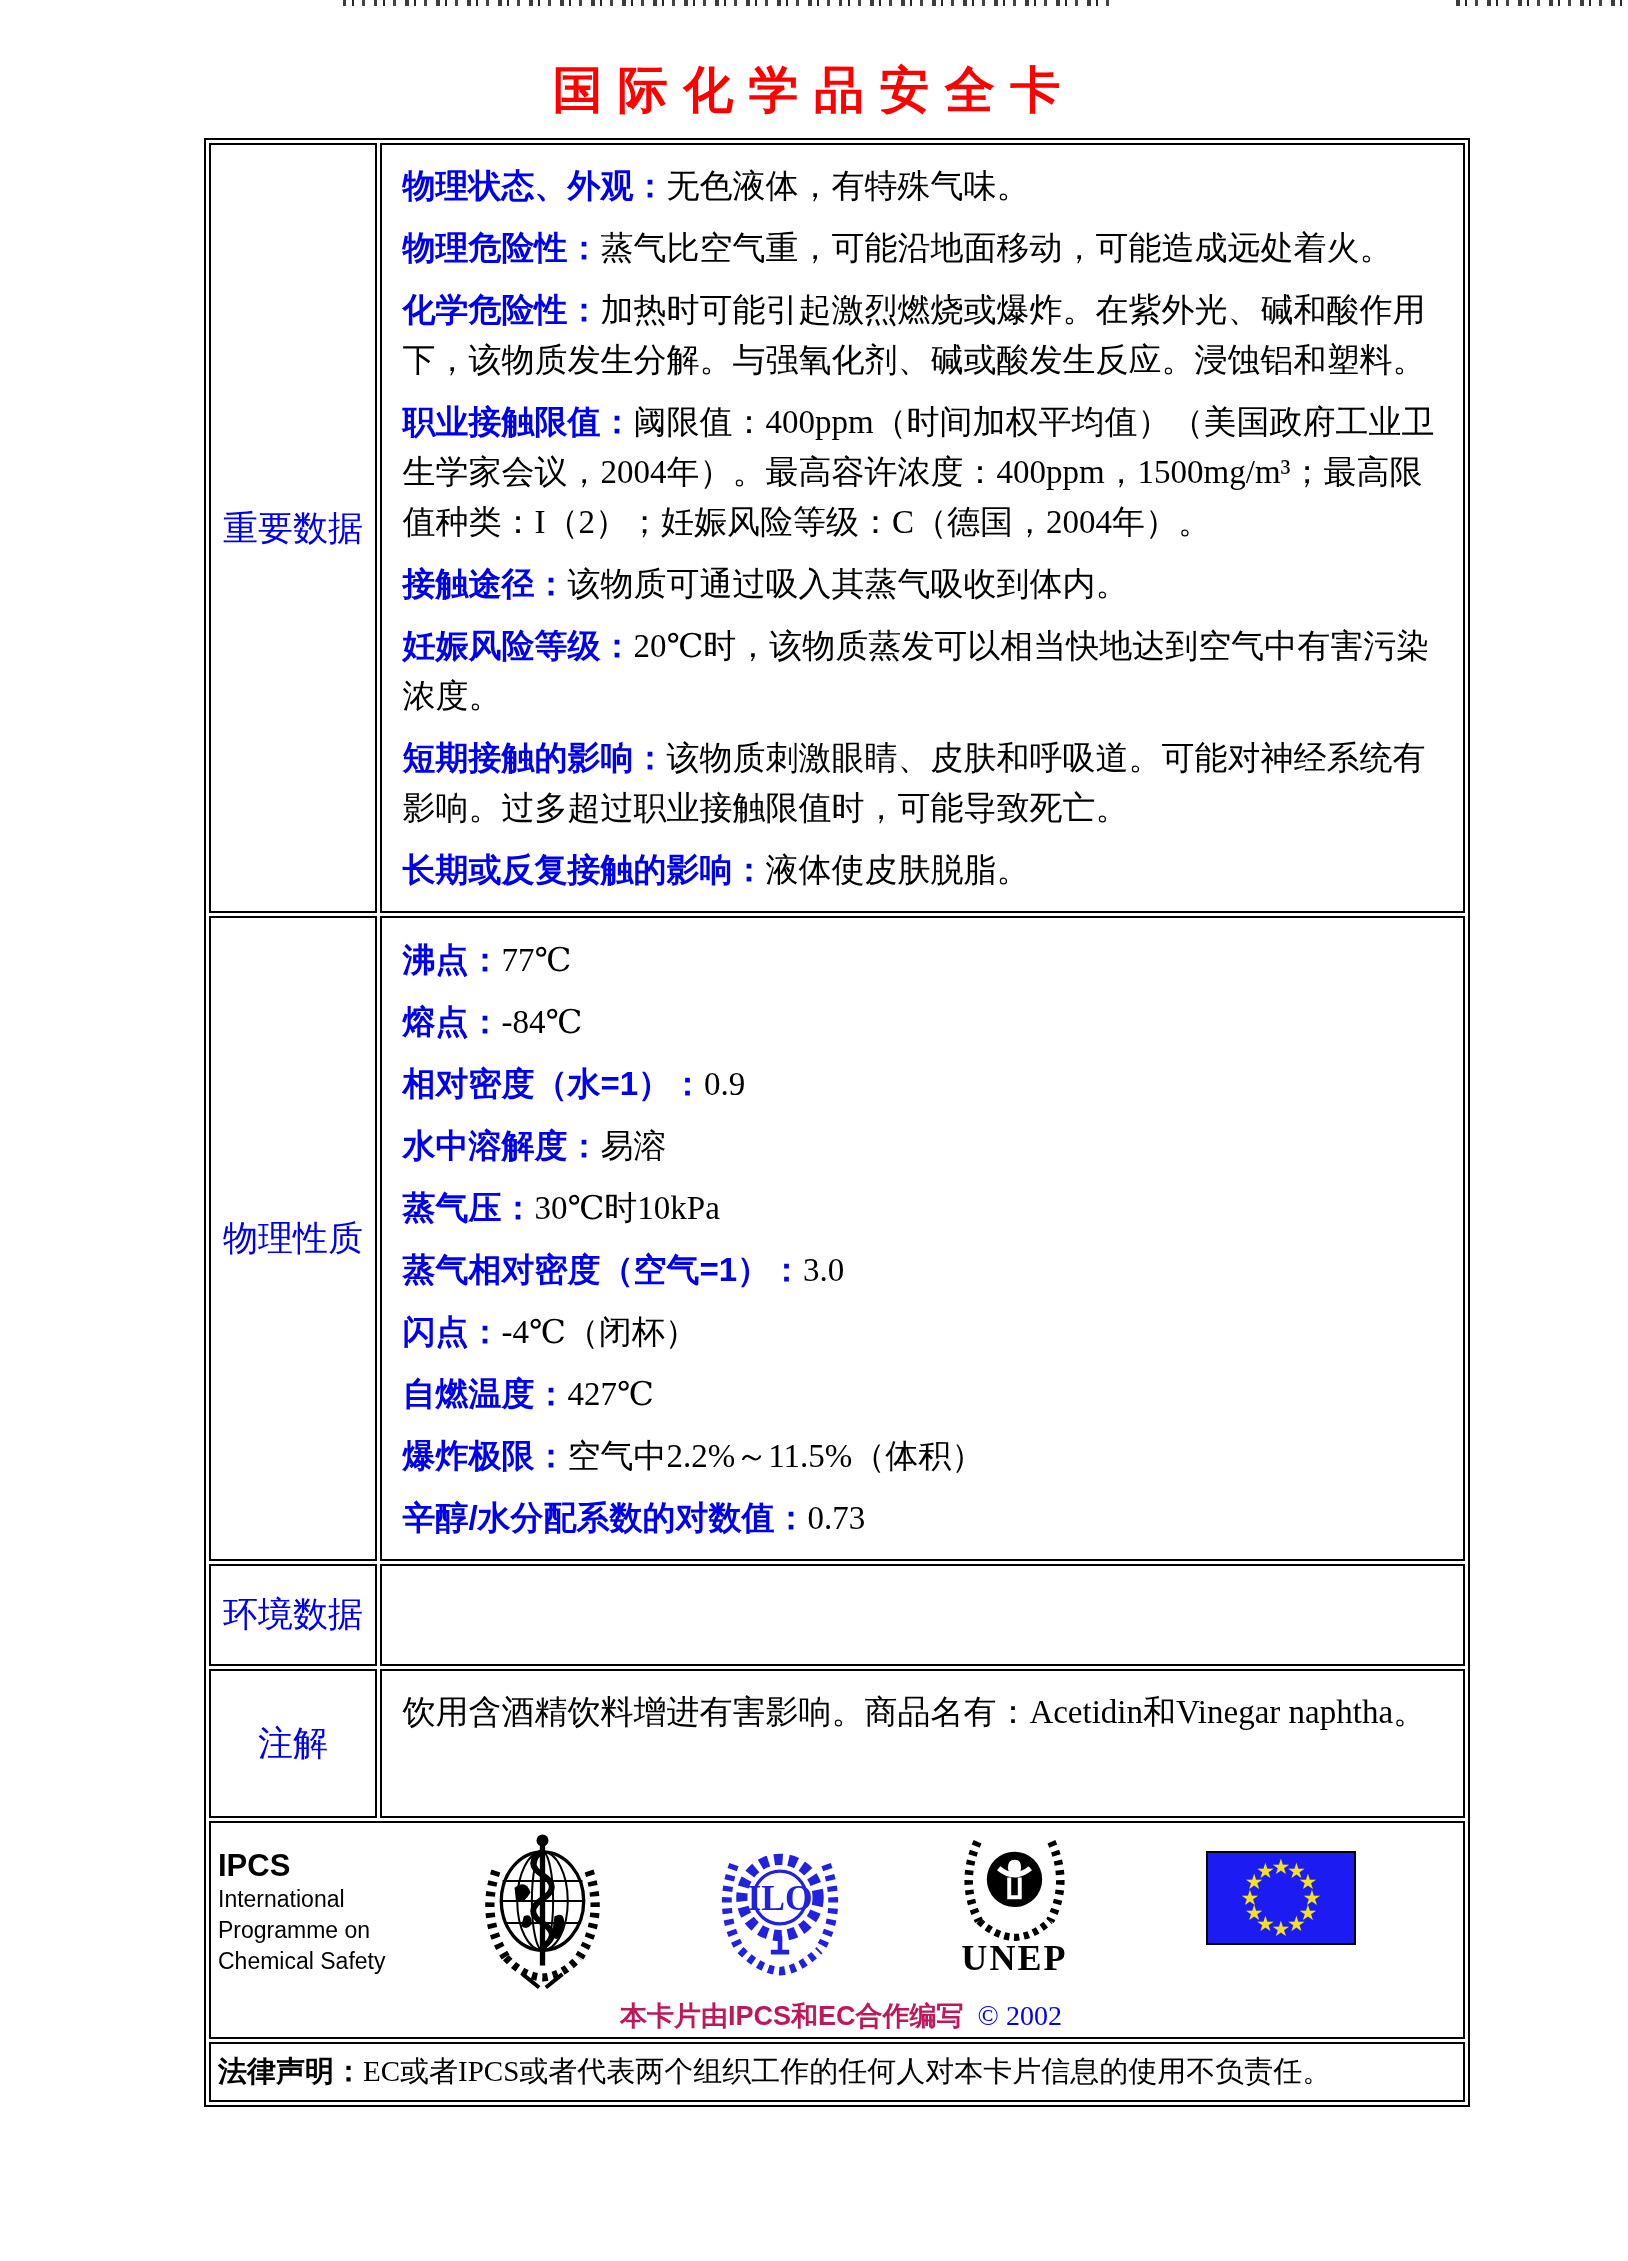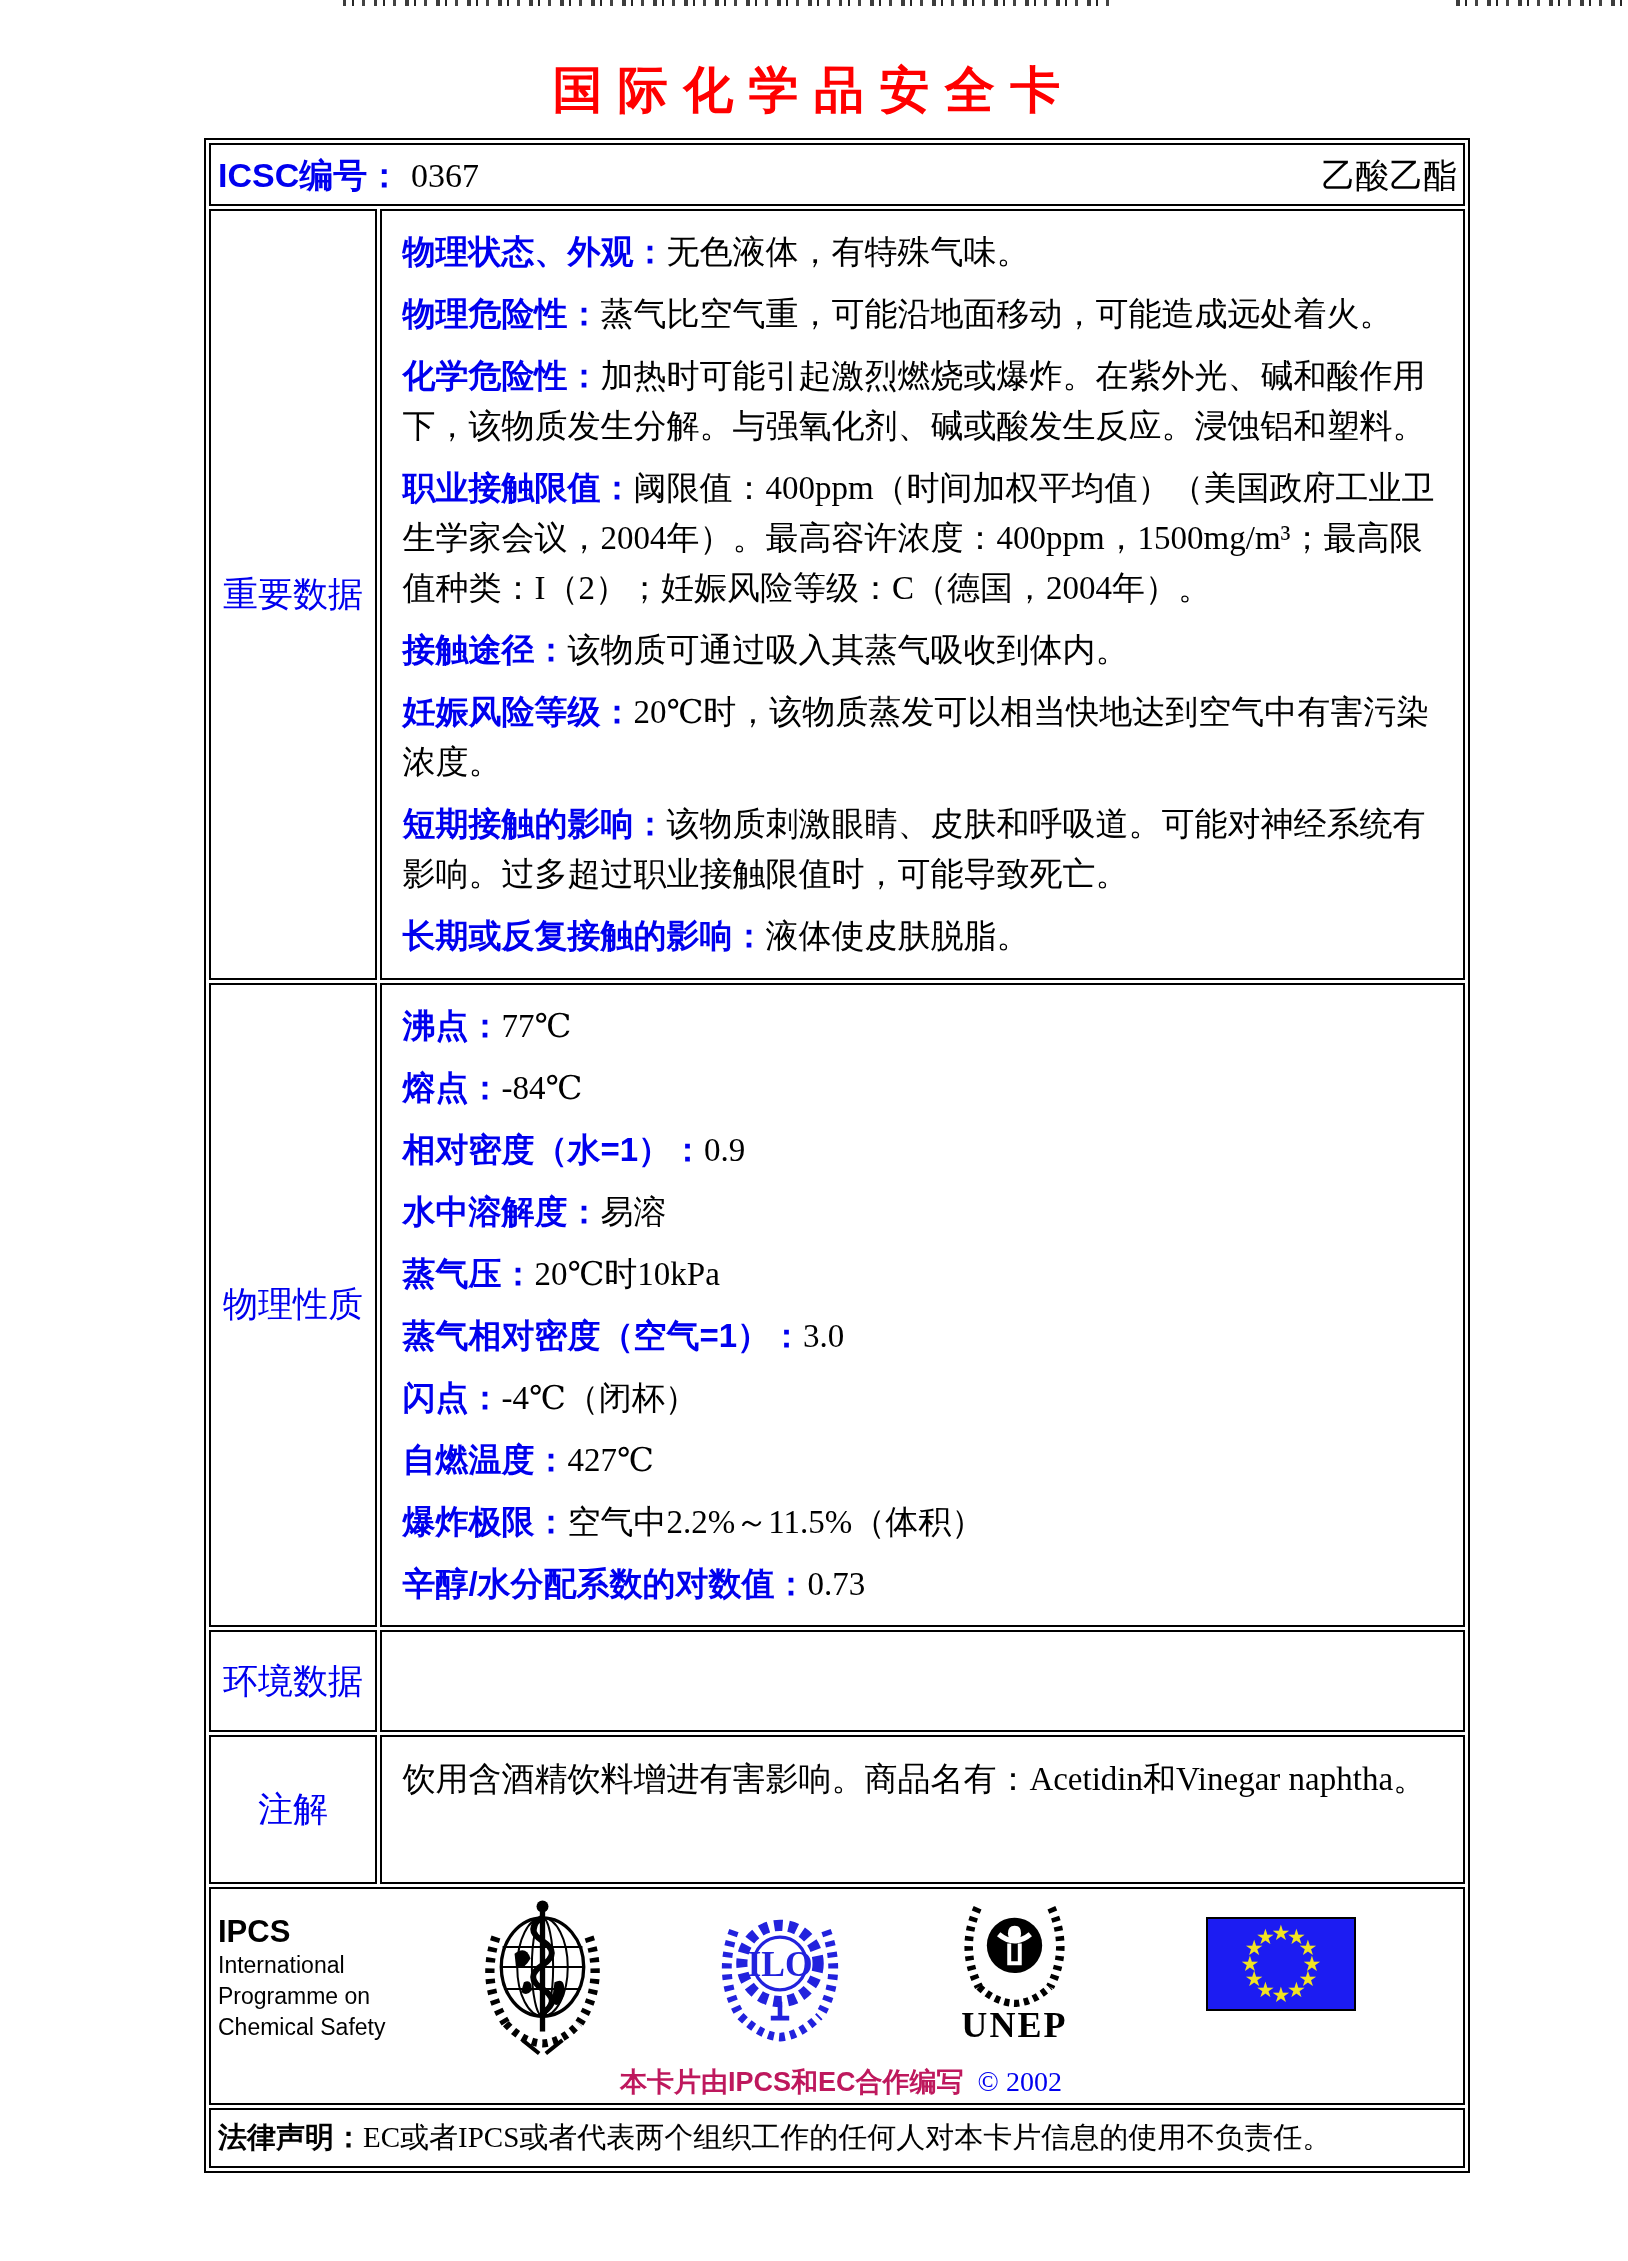--- a/index.html
+++ b/index.html
@@ -75,29 +75,20 @@
 
 <div class="page">
 
   <div class="clip-strip s1"></div>
   <div class="clip-strip s2"></div>
 
   <div class="doc-title">国际化学品安全卡</div>
 
   <table class="card">
     <tbody>
-      <tr class="header-row">
-        <td colspan="2">
-          <div class="header-flex">
-            <span class="hdr-label">ICSC编号：</span>
-            <span class="hdr-number">0367</span>
-            <span class="hdr-name">乙酸乙酯</span>
-          </div>
-        </td>
-      </tr>
 
       <tr id="sec-important">
         <td class="label-cell">重要数据</td>
         <td class="content-cell">
             <div class="items">
               <p class="item"><span class="ilabel">物理状态、外观：</span><span class="itext">无色液体，有特殊气味。</span></p>
               <p class="item"><span class="ilabel">物理危险性：</span><span class="itext">蒸气比空气重，可能沿地面移动，可能造成远处着火。</span></p>
               <p class="item"><span class="ilabel">化学危险性：</span><span class="itext">加热时可能引起激烈燃烧或爆炸。在紫外光、碱和酸作用下，该物质发生分解。与强氧化剂、碱或酸发生反应。浸蚀铝和塑料。</span></p>
               <p class="item"><span class="ilabel">职业接触限值：</span><span class="itext">阈限值：400ppm（时间加权平均值）（美国政府工业卫生学家会议，2004年）。最高容许浓度：400ppm，1500mg/m³；最高限值种类：I（2）；妊娠风险等级：C（德国，2004年）。</span></p>
               <p class="item"><span class="ilabel">接触途径：</span><span class="itext">该物质可通过吸入其蒸气吸收到体内。</span></p>
@@ -109,21 +100,21 @@
       </tr>
 
       <tr id="sec-physical">
         <td class="label-cell">物理性质</td>
         <td class="content-cell">
             <div class="items">
               <p class="item"><span class="ilabel">沸点：</span><span class="itext">77℃</span></p>
               <p class="item"><span class="ilabel">熔点：</span><span class="itext">-84℃</span></p>
               <p class="item"><span class="ilabel">相对密度（水=1）：</span><span class="itext">0.9</span></p>
               <p class="item"><span class="ilabel">水中溶解度：</span><span class="itext">易溶</span></p>
-              <p class="item"><span class="ilabel">蒸气压：</span><span class="itext">20℃时10kPa</span></p>
+              <p class="item"><span class="ilabel">蒸气压：</span><span class="itext">30℃时10kPa</span></p>
               <p class="item"><span class="ilabel">蒸气相对密度（空气=1）：</span><span class="itext">3.0</span></p>
               <p class="item"><span class="ilabel">闪点：</span><span class="itext">-4℃（闭杯）</span></p>
               <p class="item"><span class="ilabel">自燃温度：</span><span class="itext">427℃</span></p>
               <p class="item"><span class="ilabel">爆炸极限：</span><span class="itext">空气中2.2%～11.5%（体积）</span></p>
               <p class="item"><span class="ilabel">辛醇/水分配系数的对数值：</span><span class="itext">0.73</span></p>
             </div>
           </td>
       </tr>
 
       <tr id="sec-environment">

